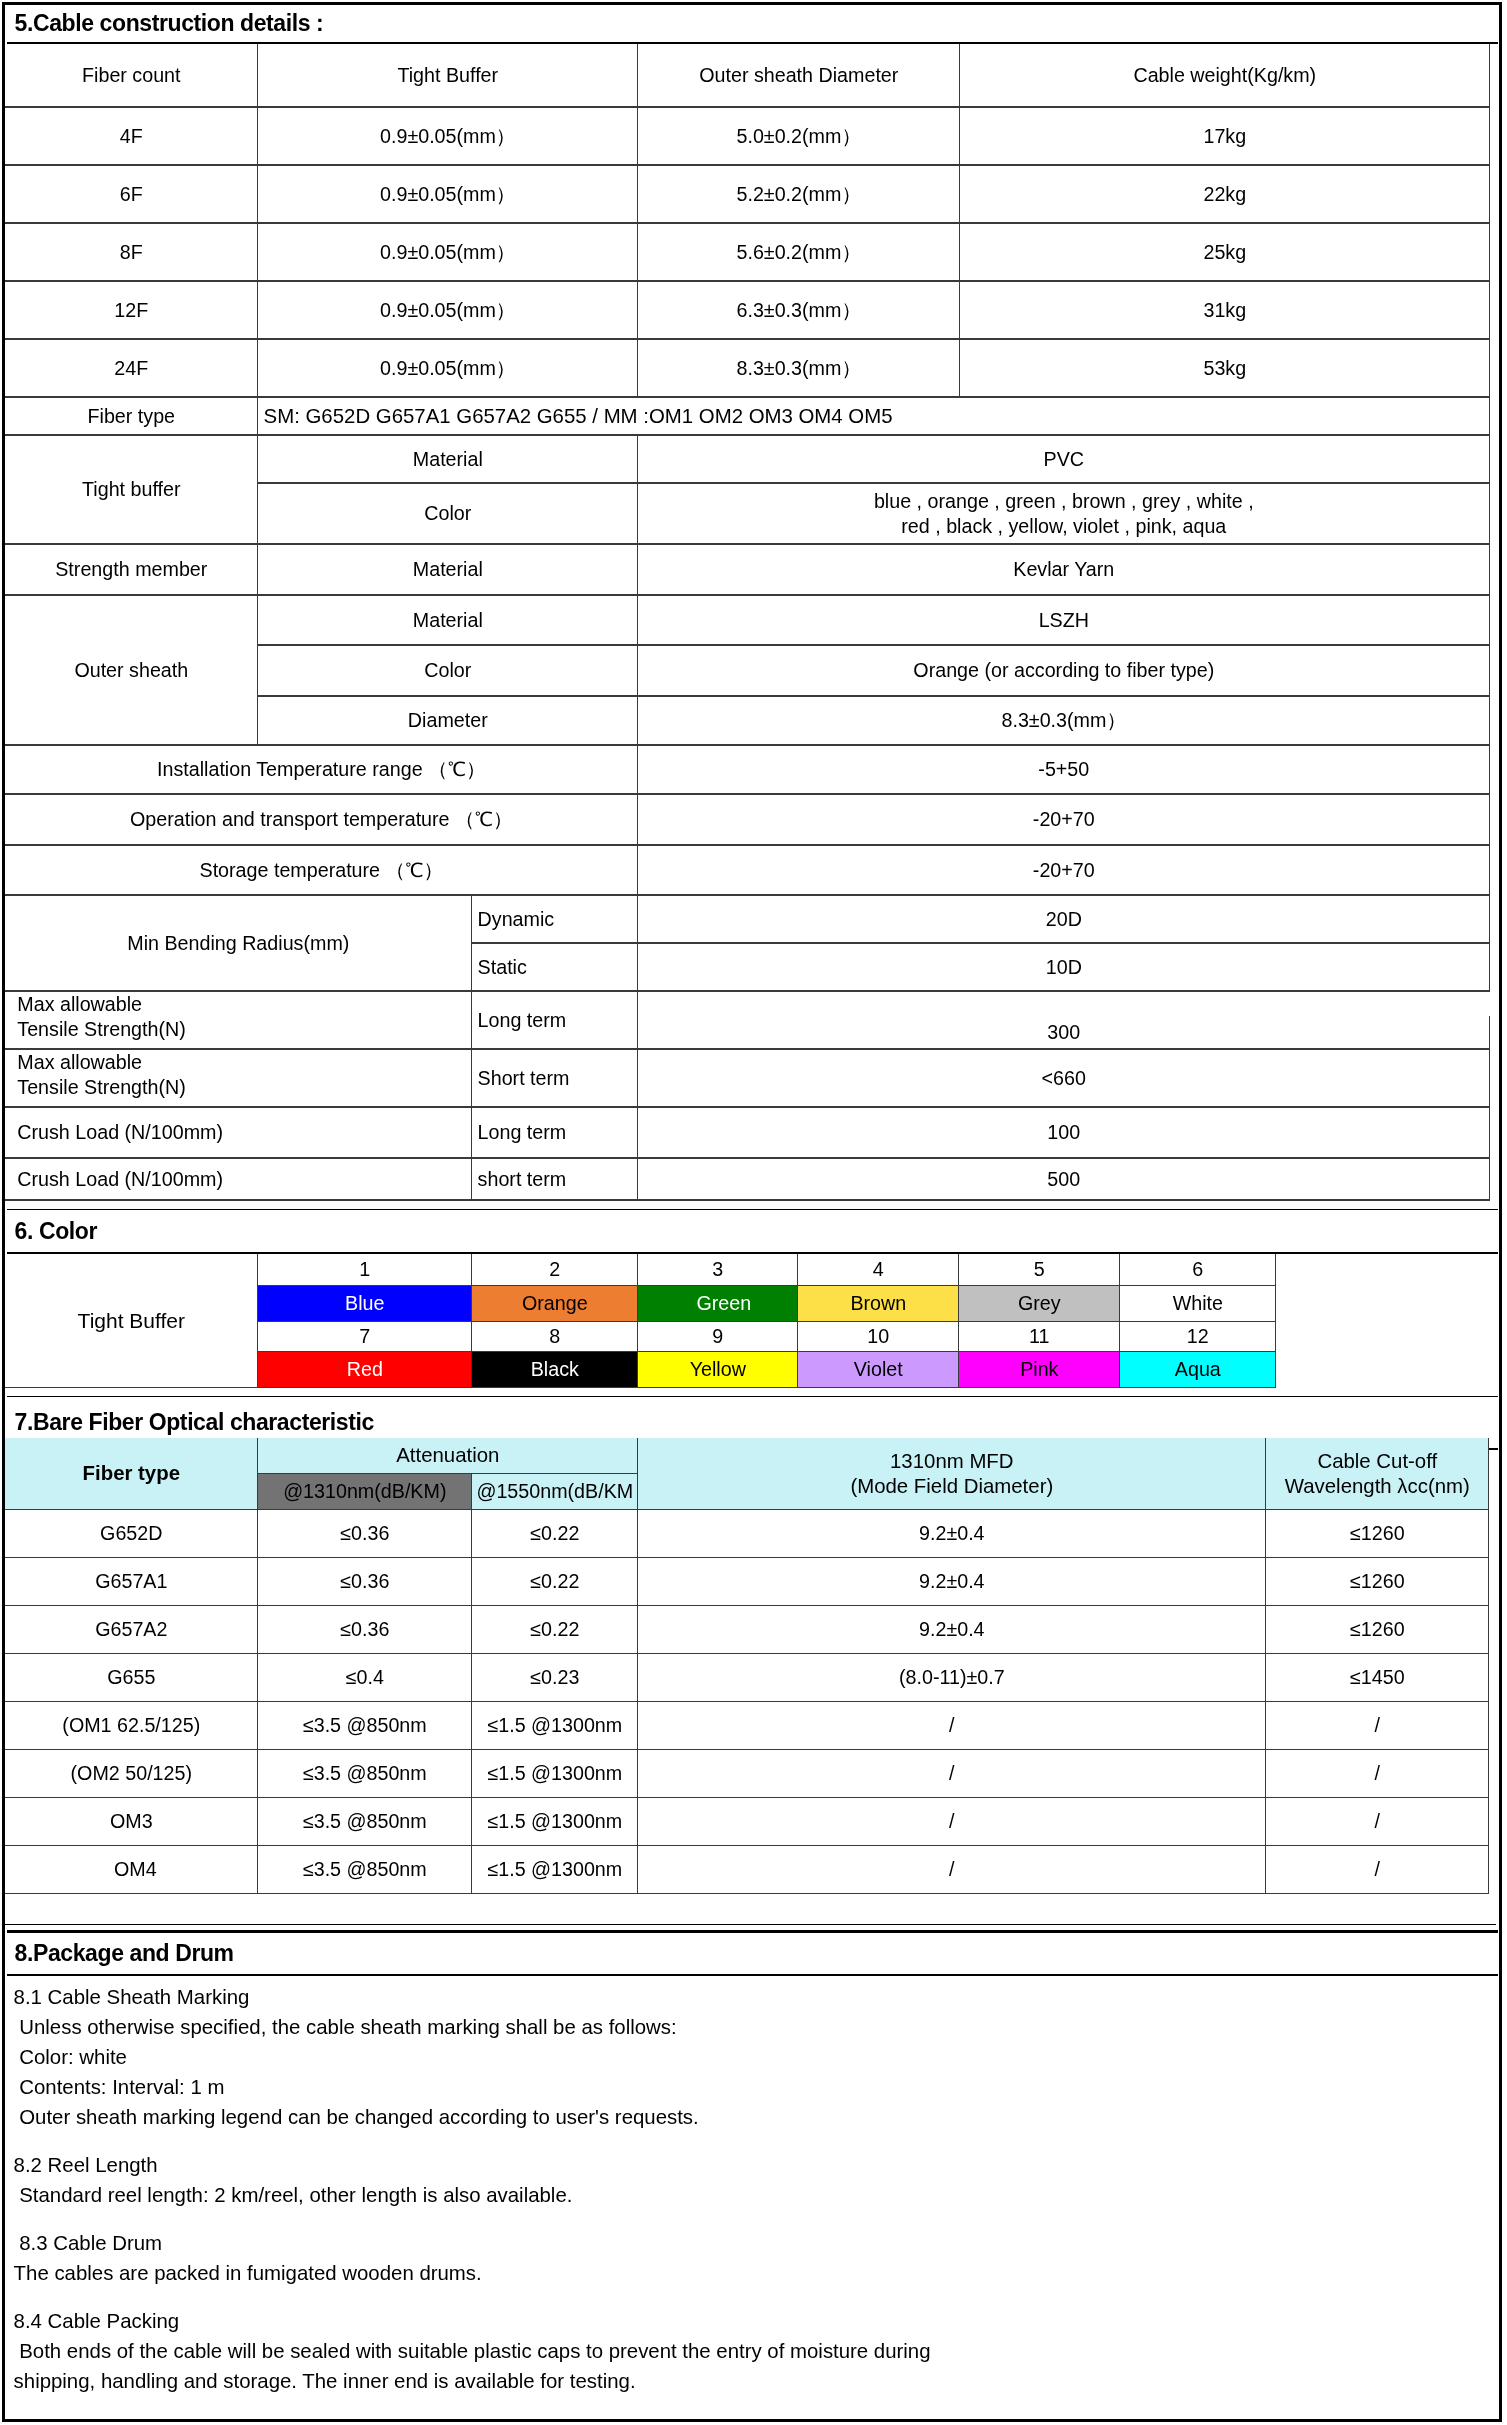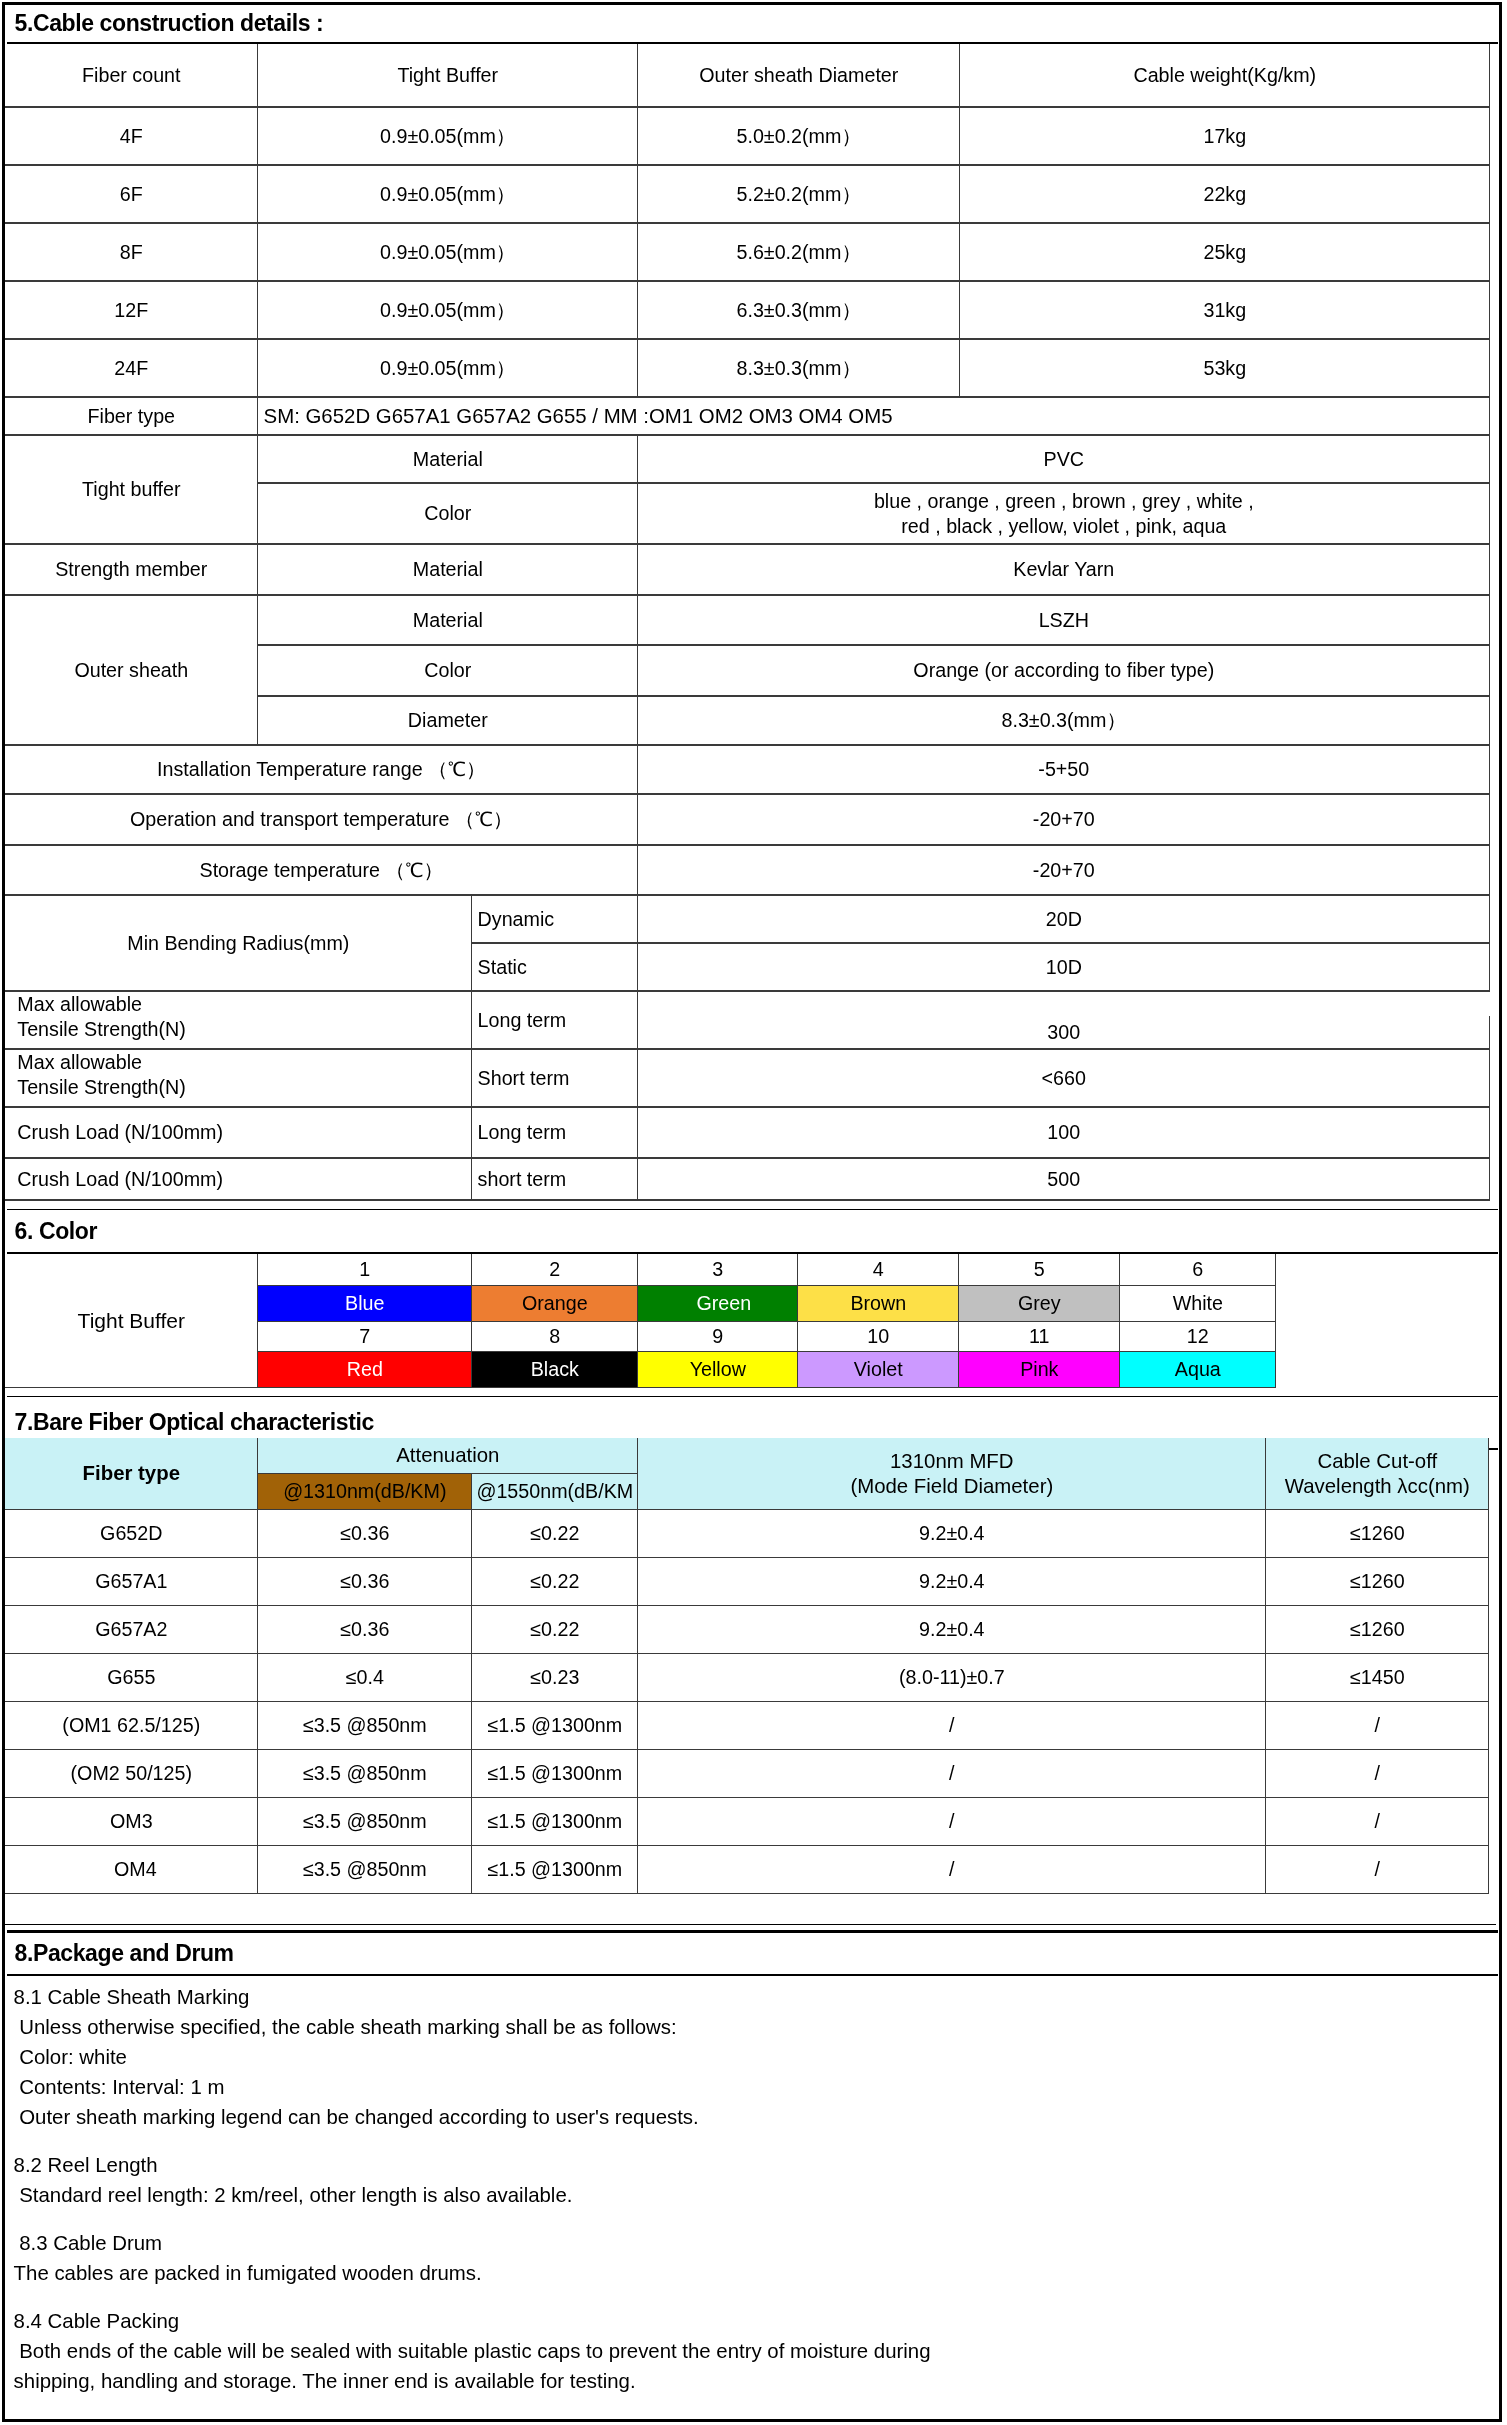--- a/index.html
+++ b/index.html
@@ -168,21 +168,21 @@
 
 <div class="band topline" style="top:1396px;height:54px;">
   <span>7.Bare Fiber Optical characteristic</span>
 </div>
 
 <div class="tbl t7" style="left:5.3px;top:1438px;grid-template-columns:253px 214px 166px 628px 223px;
             grid-template-rows:36px 36px 48px 48px 48px 48px 48px 48px 48px 48px;">
 
   <div class="b" style="grid-area: 1 / 1 / 3; font-size: 20.4px; background-color: rgb(201, 242, 246);">Fiber type</div>
   <div style="grid-area: 1 / 2 / auto / 4; font-size: 20.4px; background-color: rgb(201, 242, 246);">Attenuation</div>
-  <div class="nw" style="grid-area: 2 / 2; background-color: #a16207;">@1310nm(dB/KM)</div>
+  <div class="nw" style="grid-area: 2 / 2; background-color: #737373;">@1310nm(dB/KM)</div>
   <div class="nw" style="grid-area: 2 / 3; background-color: rgb(201, 242, 246);">@1550nm(dB/KM</div>
   <div class="col2" style="grid-area: 1 / 4 / 3; font-size: 20.4px; background-color: rgb(201, 242, 246);">
     <span>1310nm MFD</span>
     <span>(Mode Field Diameter)</span>
   </div>
   <div class="col2" style="grid-area: 1 / 5 / 3; font-size: 20.4px; background-color: rgb(201, 242, 246);">
     <span>Cable Cut-off</span>
     <span>Wavelength λcc(nm)</span>
   </div>
 

